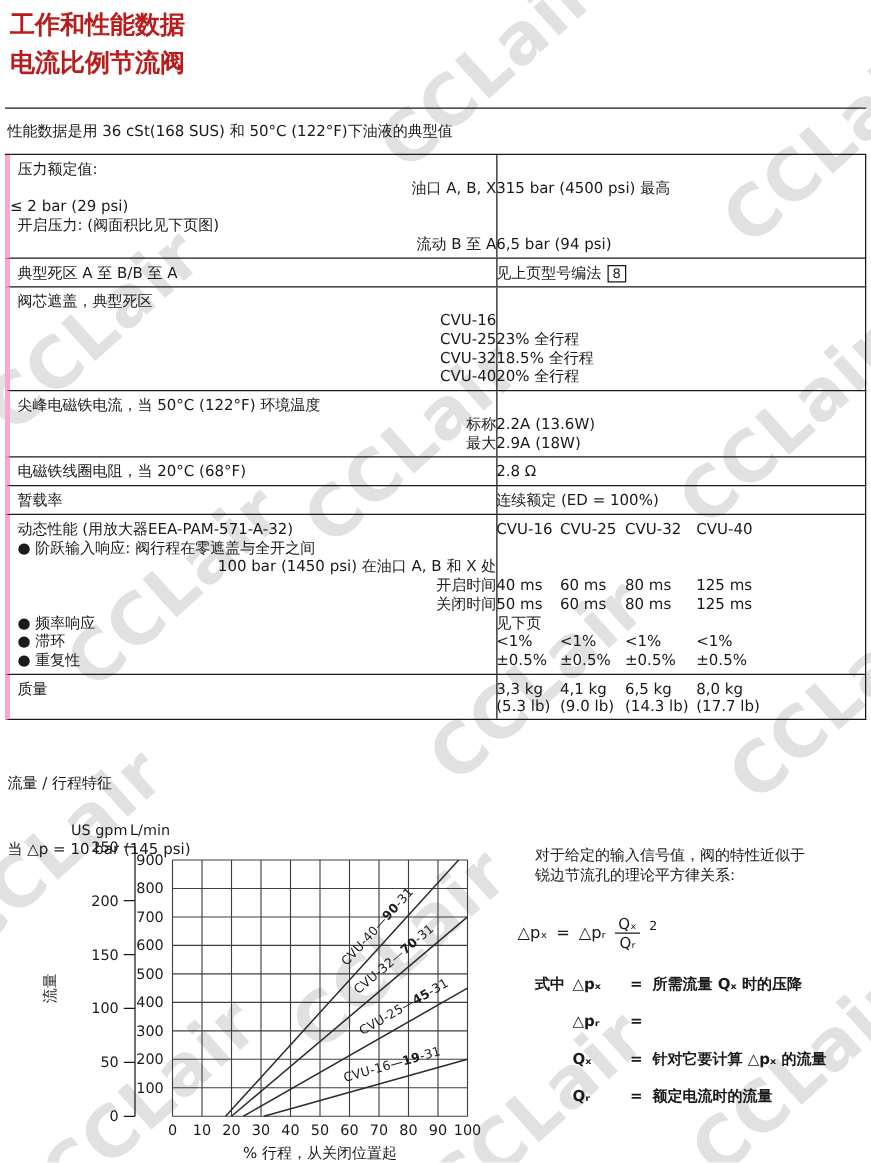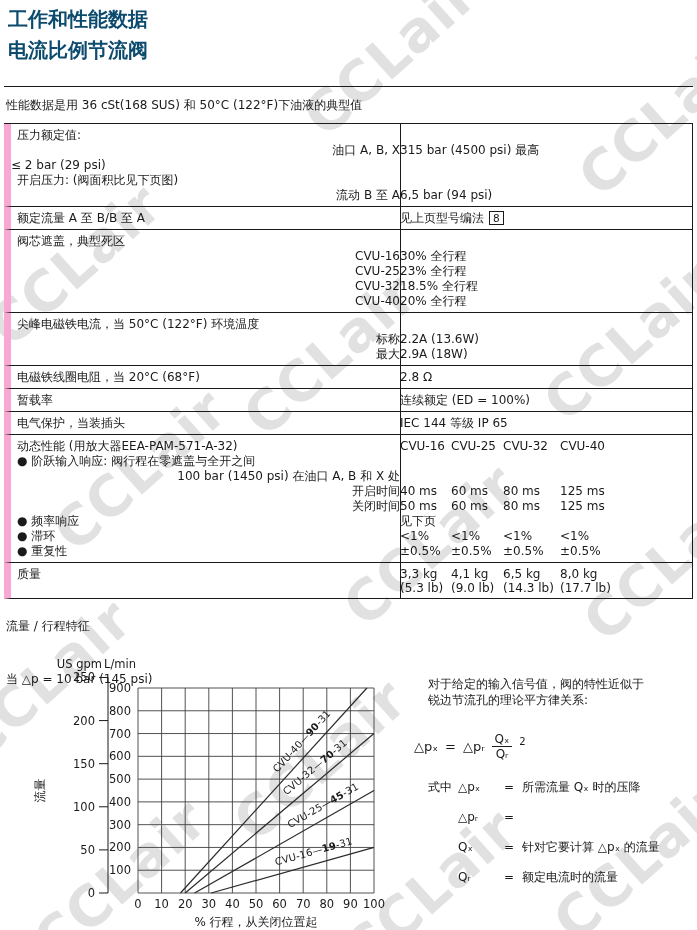--- a/index.html
+++ b/index.html
@@ -11,27 +11,27 @@
   }
   
   #wm-layer{position:absolute;inset:0;z-index:0;pointer-events:none;}
   .wm{
     position:absolute;font-weight:bold;font-size:56px;letter-spacing:1px;
     color:#c9c9c9;opacity:.55;white-space:nowrap;
     transform:translate(-50%,-50%) rotate(-42deg);
   }
   .content{position:absolute;inset:0;z-index:1;}
   
-  .title{position:absolute;top:4px;left:8px;font-size:20px;font-weight:bold;color:#0c4a6e;line-height:31px;}
+  .title{position:absolute;top:4px;left:8px;font-size:20px;font-weight:bold;color:#b91c1c;line-height:31px;}
   
   .spec-table{position:absolute;top:86px;left:4px;width:689px;border-top:1px solid #1a1a1a;}
   .thead-row{padding:11px 2px 10px 2px;border-bottom:1px solid #1a1a1a;line-height:15px;}
   .tsec{
     position:relative;border-bottom:1px solid #1a1a1a;
-    border-left:7px solid #f9a8d4;border-right:1px solid #1a1a1a;
+    border-left:4px solid #f9a8d4;border-right:1px solid #1a1a1a;
     padding:4px 0 3px 0;
   }
   .tsec::after{content:"";position:absolute;left:389px;top:0;bottom:0;width:1px;background:#1a1a1a;}
   .trow{display:flex;line-height:15px;min-height:15px;}
   .tight .trow{line-height:14px;min-height:14px;}
   .cl{width:389px;box-sizing:border-box;padding-left:6px;white-space:nowrap;overflow:hidden;}
   .cl.ind{padding-left:17px;text-align:right;}
   .cr{flex:1;white-space:nowrap;}
   .cr.cols{display:flex;}
   .cr.cols span{display:inline-block;}
@@ -45,21 +45,21 @@
   .flow-cond{position:absolute;top:635px;left:6px;margin-top:36px;}
   svg.chart{position:absolute;top:652px;left:14px;}
   svg.chart text{fill:#1a1a1a;font-family:"DejaVu Sans","Liberation Sans",sans-serif;}
   
   .notes{position:absolute;top:676px;left:414px;width:278px;line-height:16px;}
   .notes .intro{padding-left:14px;}
   .formula{margin-top:24px;display:flex;align-items:center;gap:7px;font-size:13px;}
   .frac{display:inline-flex;flex-direction:column;text-align:center;font-size:12px;line-height:14px;}
   .frac .num{border-bottom:1px solid #1a1a1a;padding:0 3px;}
   .sup{font-size:10px;position:relative;top:-5px;}
-  .defs{margin-top:18px;}
+  .defs{margin-top:18px;font-weight:bold;}
   .def-row{display:flex;margin-bottom:14px;}
   .def-where{width:44px;padding-left:14px;box-sizing:border-box;}
   .def-term{width:46px;}
   .def-eq{width:18px;}
   .def-desc{flex:1;white-space:nowrap;}
 </style>
 </head>
 <body>
 
 <div id="wm-layer">
@@ -104,32 +104,31 @@
             <div class="cl">开启压力: (阀面积比见下页图)</div>
             <div class="cr"><span></span></div>
           </div>
           <div class="trow">
             <div class="cl ind">流动 B 至 A</div>
             <div class="cr"><span>6,5 bar (94 psi)</span></div>
           </div>
         </div>
         <div class="tsec">
           <div class="trow">
-            <div class="cl">额定流量 A 至 B/B 至 A</div>
+            <div class="cl">典型死区 A 至 B/B 至 A</div>
             <div class="cr"><span>见上页型号编法</span><span class="boxed">8</span></div>
           </div>
         </div>
         <div class="tsec">
           <div class="trow">
             <div class="cl">阀芯遮盖，典型死区</div>
             <div class="cr"><span></span></div>
           </div>
           <div class="trow">
             <div class="cl ind">CVU-16</div>
-            <div class="cr"><span>30% 全行程</span></div>
           </div>
           <div class="trow">
             <div class="cl ind">CVU-25</div>
             <div class="cr"><span>23% 全行程</span></div>
           </div>
           <div class="trow">
             <div class="cl ind">CVU-32</div>
             <div class="cr"><span>18.5% 全行程</span></div>
           </div>
           <div class="trow">
@@ -154,26 +153,20 @@
         <div class="tsec">
           <div class="trow">
             <div class="cl">电磁铁线圈电阻，当 20°C (68°F)</div>
             <div class="cr"><span>2.8 Ω</span></div>
           </div>
         </div>
         <div class="tsec">
           <div class="trow">
             <div class="cl">暂载率</div>
             <div class="cr"><span>连续额定 (ED = 100%)</span></div>
-          </div>
-        </div>
-        <div class="tsec">
-          <div class="trow">
-            <div class="cl">电气保护，当装插头</div>
-            <div class="cr"><span>IEC 144 等级 IP 65</span></div>
           </div>
         </div>
         <div class="tsec">
           <div class="trow">
             <div class="cl">动态性能 (用放大器EEA-PAM-571-A-32)</div>
             <div class="cr cols">
               <span>CVU-16</span>
               <span>CVU-25</span>
               <span>CVU-32</span>
               <span>CVU-40</span>

